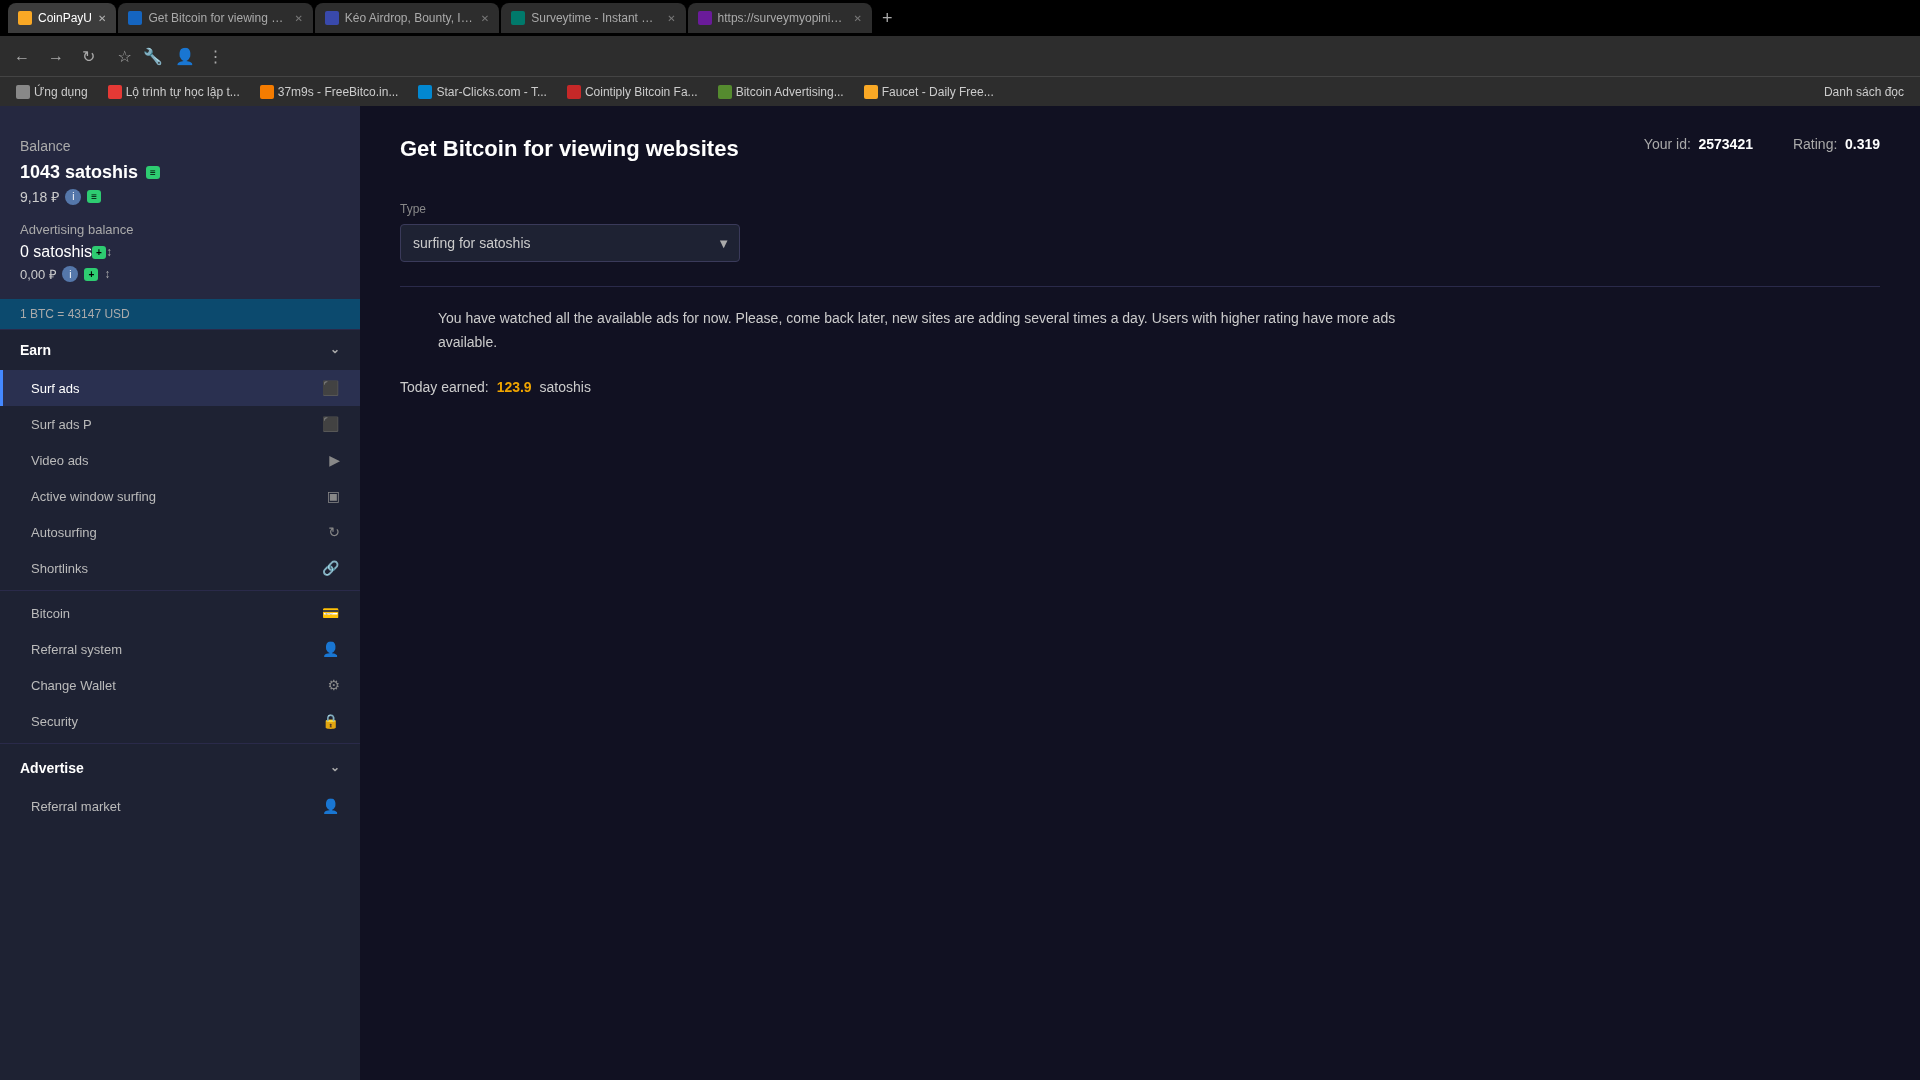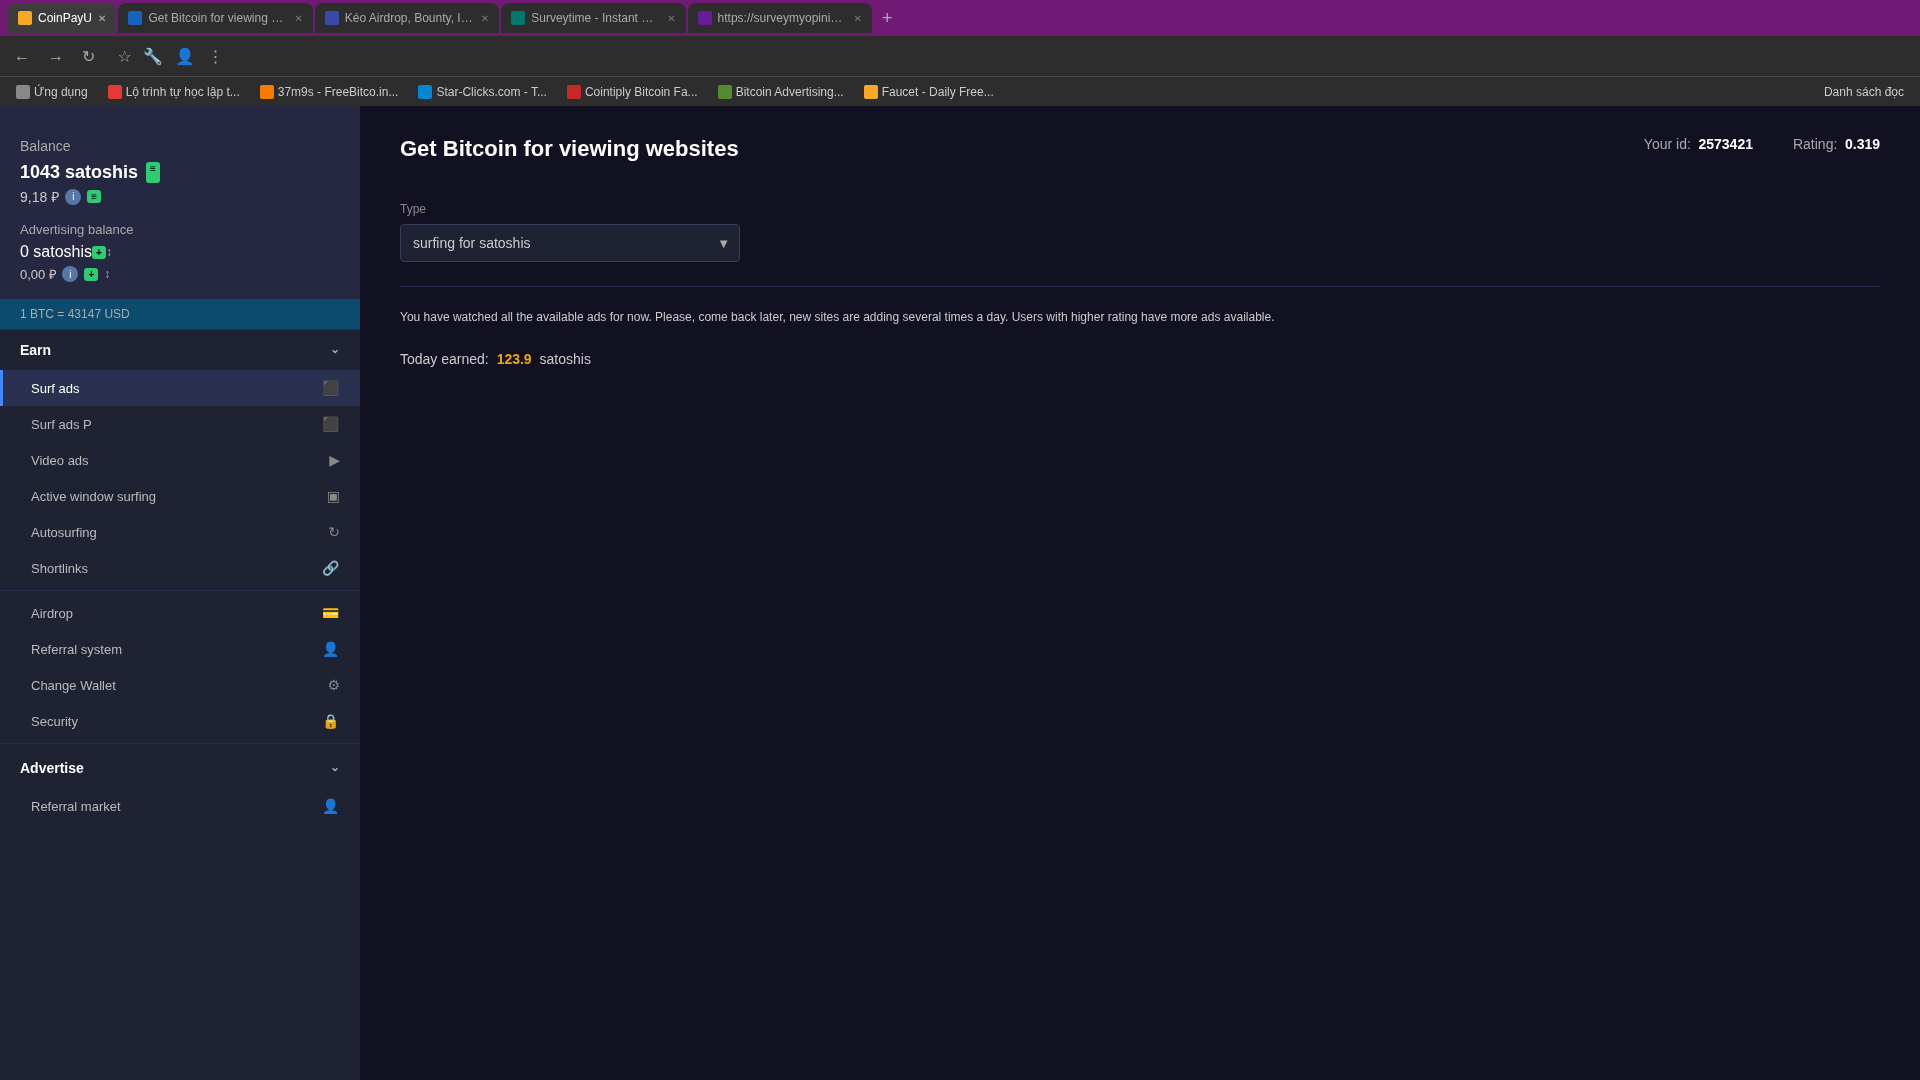--- a/index.html
+++ b/index.html
@@ -1,20 +1,20 @@
 <!DOCTYPE html>
 <html><head>
   <meta charset="utf-8">
   <style>
     * { margin: 0; padding: 0; box-sizing: border-box; }
     body { font-family: Arial, sans-serif; background: #1a1a2e; color: #ccc; font-size: 13px; overflow: hidden; }
 
     
     .browser-chrome { background: #2d2d2d; width: 1920px; }
-    .tab-bar { display: flex; align-items: center; background: #701a75; height: 36px; padding: 0 8px; gap: 2px; }
+    .tab-bar { display: flex; align-items: center; background: #000000; height: 36px; padding: 0 8px; gap: 2px; }
     .tab { display: flex; align-items: center; height: 30px; padding: 0 10px; border-radius: 8px 8px 0 0; font-size: 12px; max-width: 200px; gap: 6px; cursor: pointer; color: #aaa; background: #2d2d2d; }
     .tab.active { background: #3c3c3c; color: #fff; }
     .tab-close { margin-left: auto; opacity: 0.6; font-size: 10px; cursor: pointer; }
     .new-tab-btn { background: none; border: none; color: #aaa; font-size: 18px; cursor: pointer; padding: 0 8px; }
 
     .address-bar-row { display: flex; align-items: center; background: #2d2d2d; height: 40px; padding: 0 8px; gap: 6px; }
     .nav-btn { background: none; border: none; color: #aaa; font-size: 16px; cursor: pointer; padding: 4px 6px; border-radius: 4px; }
     .address-bar { flex: 1; background: #3c3c3c; border: none; color: #fff; height: 28px; border-radius: 14px; padding: 0 12px; font-size: 13px; }
     .toolbar-icons { display: flex; align-items: center; gap: 4px; margin-left: 6px; }
     .toolbar-icon { background: none; border: none; color: #aaa; font-size: 16px; cursor: pointer; padding: 4px; border-radius: 4px; }
@@ -25,21 +25,21 @@
     
     .app-container { display: flex; width: 1920px; height: calc(1080px - 106px); }
 
     
     .sidebar { width: 360px; background: #1e2233; flex-shrink: 0; display: flex; flex-direction: column; overflow-y: auto; }
     .sidebar::-webkit-scrollbar { width: 4px; }
     .sidebar::-webkit-scrollbar-thumb { background: #444; }
 
     .balance-section { padding: 32px 20px 16px; background: #252840; }
     .balance-title { font-size: 14px; color: #aaa; margin-bottom: 8px; }
-    .balance-amount { font-size: 18px; font-weight: bold; color: #fff; display: flex; gap: 8px; margin-bottom: 4px; }
+    .balance-amount { font-size: 18px; font-weight: bold; color: #fff; display: flex; align-items: center; gap: 8px; margin-bottom: 4px; }
     .balance-rub { font-size: 14px; color: #ccc; display: flex; align-items: center; gap: 6px; margin-bottom: 16px; }
     .green-icon { background: #2ecc71; color: #000; border-radius: 3px; font-size: 10px; padding: 1px 4px; cursor: pointer; font-weight: bold; }
     .info-icon { width: 16px; height: 16px; border-radius: 50%; background: #5577aa; color: #fff; font-size: 10px; display: inline-flex; align-items: center; justify-content: center; cursor: pointer; }
 
     .adv-section { margin-top: 4px; }
     .adv-title { font-size: 13px; color: #aaa; margin-bottom: 6px; }
     .adv-amount { font-size: 16px; color: #fff; display: flex; align-items: center; margin-bottom: 4px; }
     .adv-rub { font-size: 13px; color: #ccc; display: flex; align-items: center; gap: 6px; }
     .arrow-icon { color: #aaa; font-size: 12px; cursor: pointer; }
 
@@ -64,21 +64,21 @@
     .rating-value { color: #fff; font-weight: bold; }
 
     .form-section { margin-bottom: 24px; }
     .form-label { font-size: 12px; color: #888; margin-bottom: 8px; }
     .select-wrapper { position: relative; display: inline-block; width: 340px; }
     .type-select { width: 100%; background: #1e2233; border: 1px solid #3a3a5a; color: #ccc; padding: 10px 36px 10px 12px; font-size: 14px; border-radius: 4px; appearance: none; cursor: pointer; }
     .select-arrow { position: absolute; right: 10px; top: 50%; transform: translateY(-50%); color: #aaa; pointer-events: none; }
 
     .divider-line { border: none; border-top: 1px solid #2a2a4a; margin: 20px 0; }
 
-    .message-text { font-size: 12px; color: #ccc; line-height: 1.7; max-width: 1000px; margin-bottom: 24px; }
+    .message-text { font-size: 14px; color: #ccc; line-height: 1.7; max-width: 1000px; margin-bottom: 24px; margin-left: 38px; }
     .today-earned { font-size: 14px; color: #ccc; }
     .earned-value { color: #f0a500; font-weight: bold; }
   </style>
 </head>
 <body>
 
 <div class="browser-chrome">
 
   <div class="tab-bar">
     <div class="tab active">
@@ -217,21 +217,21 @@
         <span class="nav-item-icon">↻</span>
       </div>
       <div class="nav-item">
         <span>Shortlinks</span>
         <span class="nav-item-icon">🔗</span>
       </div>
 
       <div class="nav-divider"></div>
 
       <div class="nav-item">
-        <span>Airdrop</span>
+        <span>Bitcoin</span>
         <span class="nav-item-icon">💳</span>
       </div>
       <div class="nav-item">
         <span>Referral system</span>
         <span class="nav-item-icon">👤</span>
       </div>
       <div class="nav-item">
         <span>Change Wallet</span>
         <span class="nav-item-icon">⚙</span>
       </div>

